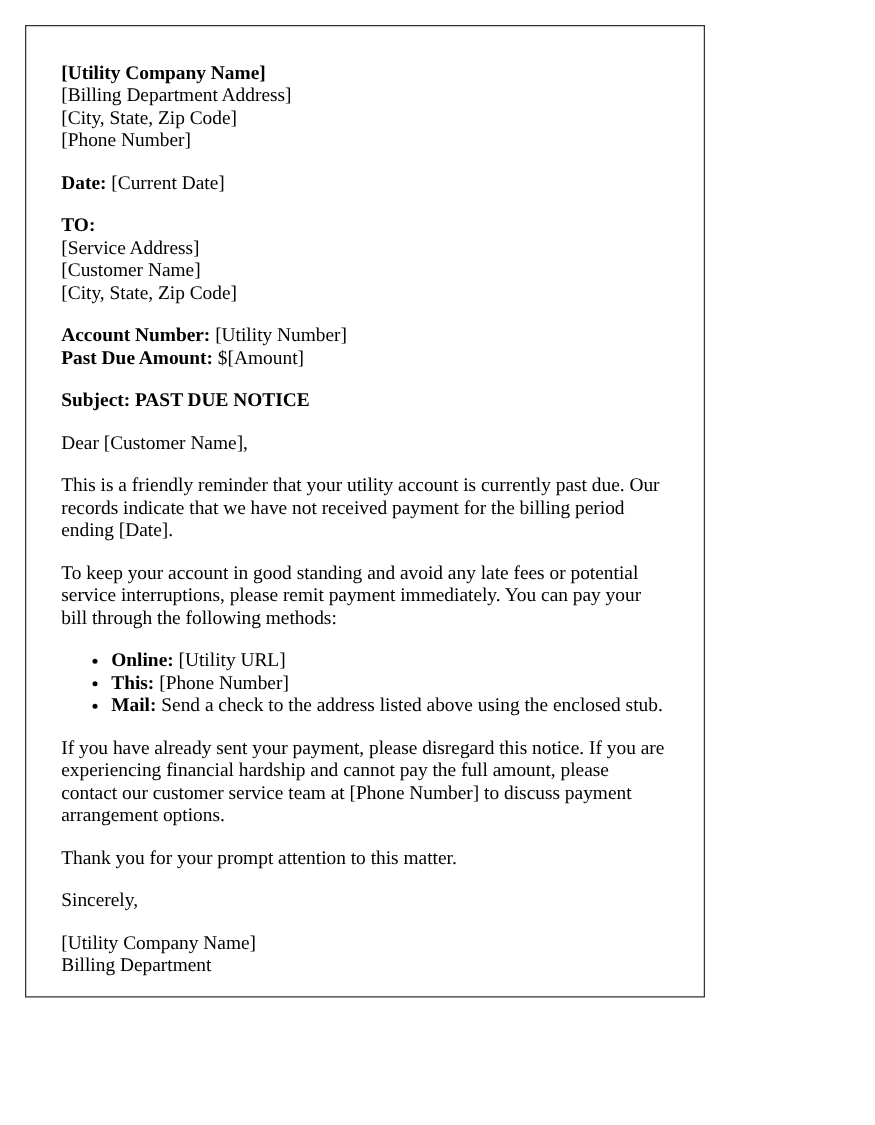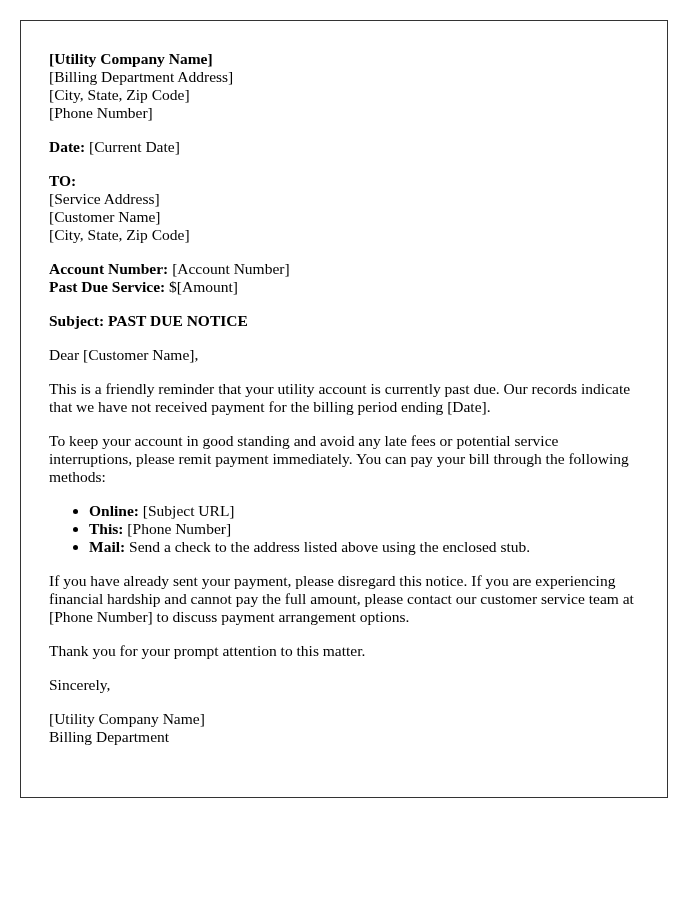--- a/index.html
+++ b/index.html
@@ -1,17 +1,17 @@
 <!DOCTYPE html>
 <html><head>
 <meta charset="utf-8">
 <style>
   html, body { margin: 0; padding: 0; background: #ffffff; }
   body { width: 700px; height: 900px; position: relative; font-family: "Liberation Serif", "DejaVu Serif", serif; color: #000; font-size: 15.5px; line-height: 18px; }
-  .letter { position: absolute; left: 20px; top: 20px; width: 648px; height: 778px; border: 1px solid #333; box-sizing: border-box; padding: 29px 28px 0 28px; }
+  .letter { position: absolute; left: 20px; top: 20px; width: 544px; height: 778px; border: 1px solid #333; box-sizing: border-box; padding: 29px 28px 0 28px; }
   p { margin: 0 0 16px 0; }
   .block { margin-bottom: 16px; }
   .line { display: block; }
   b { font-weight: bold; }
   ul { margin: 0 0 16px 0; padding-left: 40px; }
   li { margin: 0; }
 </style>
 </head>
 <body>
 
@@ -26,33 +26,33 @@
   <p><b>Date:</b> <span>[Current Date]</span></p>
 
   <div class="block">
     <b class="line">TO:</b>
     <span class="line">[Service Address]</span>
     <span class="line">[Customer Name]</span>
     <span class="line">[City, State, Zip Code]</span>
   </div>
 
   <div class="block">
-    <span class="line"><b>Account Number:</b> <span>[Account Number]</span></span>
-    <span class="line"><b>Past Due Service:</b> <span>$[Amount]</span></span>
+    <span class="line"><b>Account Number:</b> <span>[Utility Number]</span></span>
+    <span class="line"><b>Past Due Amount:</b> <span>$[Amount]</span></span>
   </div>
 
   <p><b>Subject: PAST DUE NOTICE</b></p>
 
   <p>Dear [Customer Name],</p>
 
   <p>This is a friendly reminder that your utility account is currently past due. Our records indicate that we have not received payment for the billing period ending [Date].</p>
   <p>To keep your account in good standing and avoid any late fees or potential service interruptions, please remit payment immediately. You can pay your bill through the following methods:</p>
 
   <ul>
-    <li><b>Online:</b> <span>[Subject URL]</span></li>
+    <li><b>Online:</b> <span>[Utility URL]</span></li>
     <li><b>This:</b> <span>[Phone Number]</span></li>
     <li><b>Mail:</b> <span>Send a check to the address listed above using the enclosed stub.</span></li>
   </ul>
 
   <p>If you have already sent your payment, please disregard this notice. If you are experiencing financial hardship and cannot pay the full amount, please contact our customer service team at [Phone Number] to discuss payment arrangement options.</p>
   <p>Thank you for your prompt attention to this matter.</p>
 
   <p>Sincerely,</p>
 
   <div class="block">

